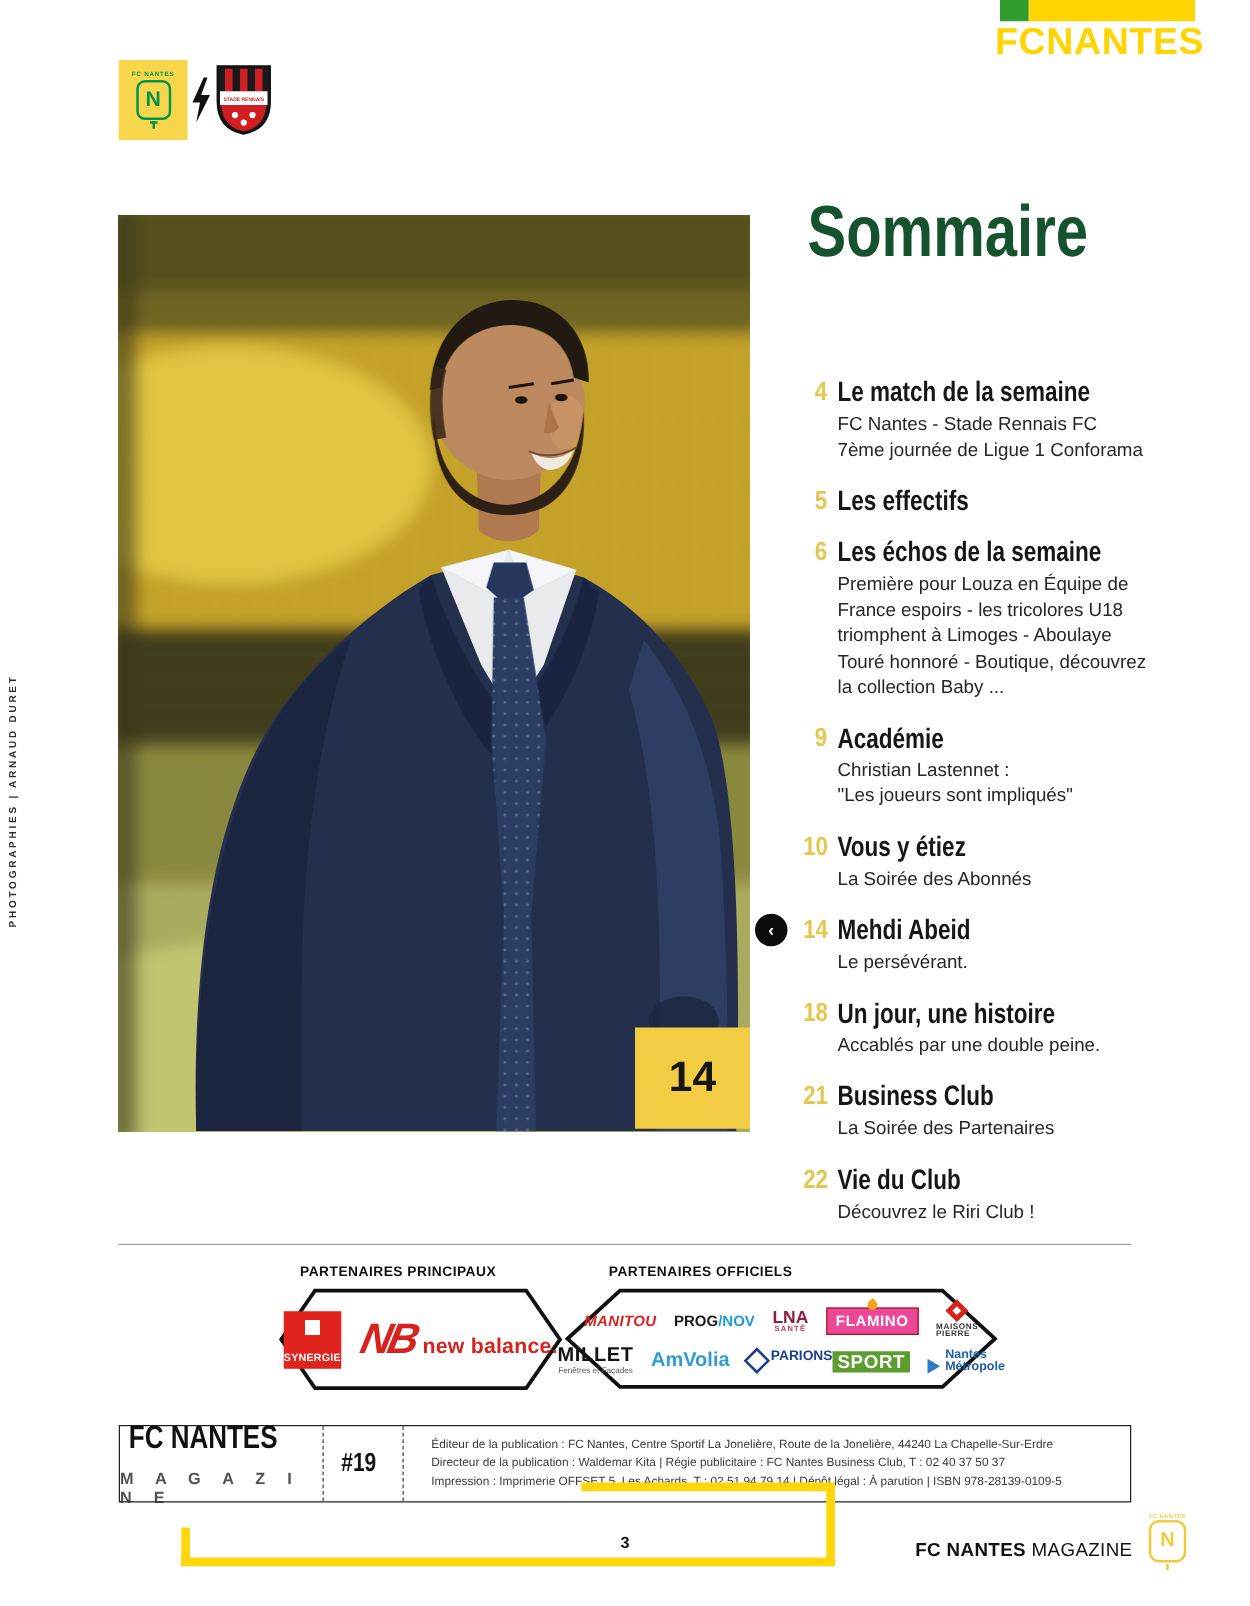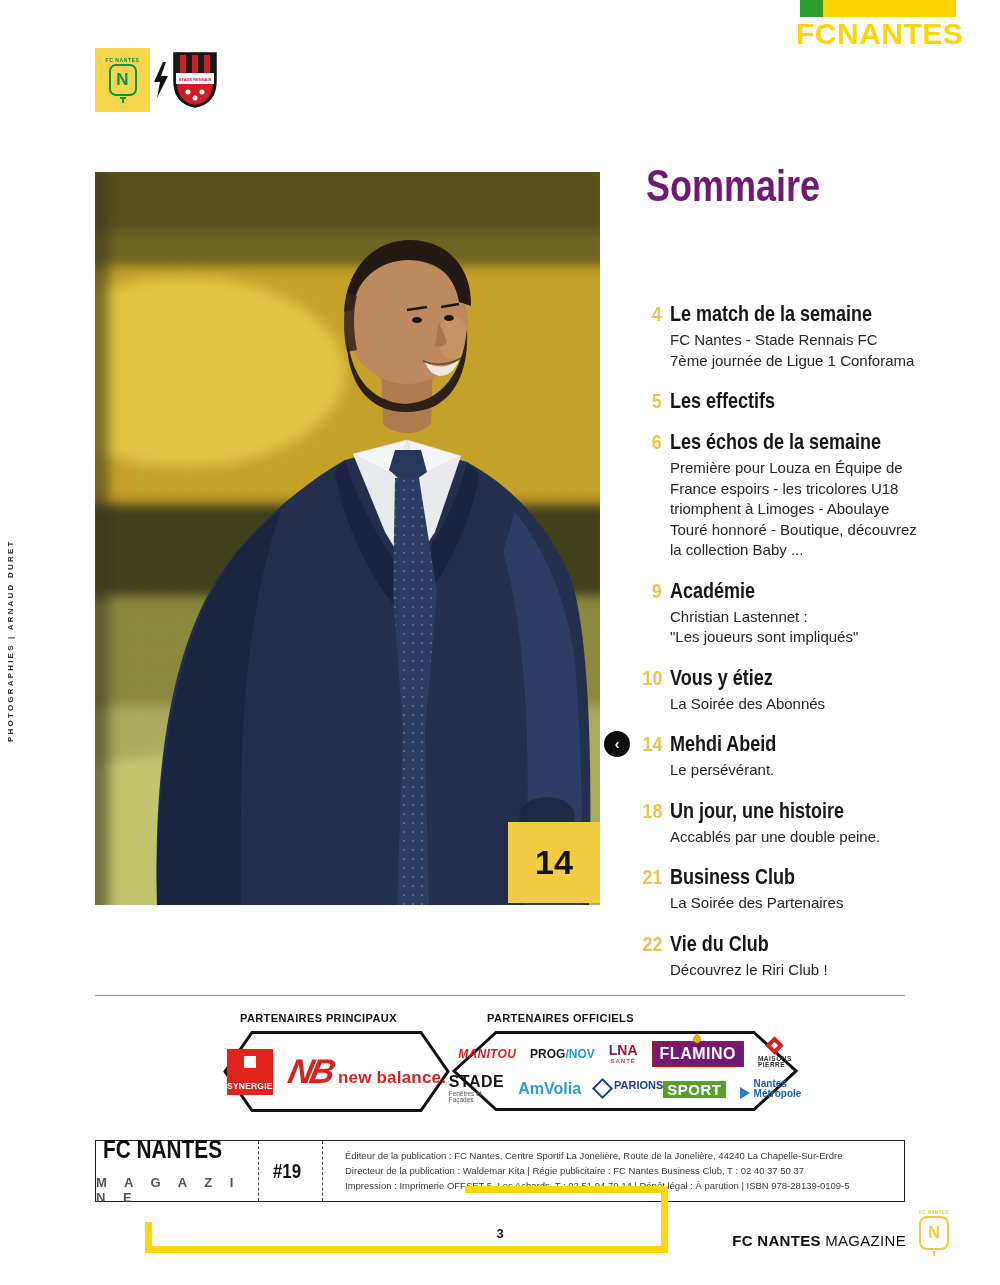--- a/index.html
+++ b/index.html
@@ -40,21 +40,21 @@
   
   .photo{position:absolute;left:95px;top:172px;width:505px;height:733px;overflow:hidden;background:#b7a84a;}
   .photo svg{display:block;}
   .page-badge{position:absolute;right:0;bottom:2px;width:92px;height:81px;background:#f2cc42;
      display:flex;align-items:center;justify-content:center;font-size:34px;font-weight:800;color:#151515;}
   .photo-credit{position:absolute;left:6px;top:552px;height:190px;
      writing-mode:vertical-rl;transform:rotate(180deg);
      font-size:8px;font-weight:700;letter-spacing:2.2px;color:#2d2d2d;white-space:nowrap;}
   
   .sommaire{position:absolute;left:632px;top:160px;width:276px;}
-  .sommaire h1{margin:0 0 0 14px;font-size:45px;line-height:52px;font-weight:800;color:#701a75;}
+  .sommaire h1{margin:0 0 0 14px;font-size:58px;line-height:52px;font-weight:800;color:#14532d;}
   .cond{display:inline-block;transform:scaleX(.8);transform-origin:left center;white-space:nowrap;}
   .toc{margin-top:91px;display:flex;flex-direction:column;gap:19px;}
   .toc-item{display:grid;grid-template-columns:30px 1fr;column-gap:8px;position:relative;}
   .toc-num{text-align:right;font-size:21px;line-height:22px;font-weight:800;color:#e5c64f;}
   .toc-num span{display:inline-block;transform:scaleX(.85);transform-origin:right center;}
   .toc-title{font-size:22.5px;line-height:22px;font-weight:800;color:#161616;}
   .toc-sub{grid-column:2;font-size:15px;line-height:20.5px;color:#262626;margin-top:5px;white-space:pre-line;}
   .toc-marker{position:absolute;left:-28px;top:-2px;width:26px;height:26px;border-radius:50%;background:#0d0d0d;
      display:flex;align-items:center;justify-content:center;color:#fff;font-size:14px;font-weight:700;line-height:1;}
   
@@ -75,21 +75,21 @@
   .synergie .txt{font-size:8.5px;font-weight:800;color:#fff;margin-bottom:4px;letter-spacing:.2px;}
   .newbalance{display:flex;align-items:baseline;gap:6px;color:#d6231f;}
   .nb-mark{font-size:34px;font-weight:800;font-style:italic;letter-spacing:-3px;transform:skewX(-12deg);display:inline-block;}
   .nb-word{font-size:17px;font-weight:600;letter-spacing:.2px;}
   .plogo{display:flex;flex-direction:column;align-items:center;line-height:1;}
   .manitou{font-size:12px;font-weight:800;font-style:italic;color:#d6231f;letter-spacing:.3px;}
   .prognov{font-size:12px;font-weight:800;color:#1a1a1a;}
   .prognov .alt{color:#1f9cd8;}
   .lna{font-size:14px;font-weight:800;color:#8b1f41;}
   .lna-sub{font-size:6px;font-weight:700;color:#c4375b;letter-spacing:1px;margin-top:1px;}
-  .flamino{background:#701a75;color:#fff;font-size:16px;font-weight:800;padding:3px 7px;border:1px solid #a91813;position:relative;letter-spacing:.5px;}
+  .flamino{background:#ec4899;color:#fff;font-size:12px;font-weight:800;padding:3px 7px;border:1px solid #a91813;position:relative;letter-spacing:.5px;}
   .flamino::before{content:"";position:absolute;top:-6px;left:50%;width:7px;height:7px;background:#f5b codeearlier;}
   .flame{position:absolute;top:-7px;left:45%;width:8px;height:8px;background:#f0a818;border-radius:50% 0 50% 50%;transform:rotate(-45deg);}
   .mpierre-icon{width:13px;height:13px;background:#d6231f;transform:rotate(45deg);position:relative;margin-bottom:4px;}
   .mpierre-icon::after{content:"";position:absolute;left:4px;top:4px;width:5px;height:5px;background:#fff;}
   .mpierre-txt{font-size:6.5px;font-weight:700;color:#333;letter-spacing:.5px;}
   .millet{font-size:16px;font-weight:800;color:#141414;letter-spacing:.5px;}
   .millet-sub{font-size:6.5px;color:#555;margin-top:1px;}
   .amvolia{font-size:16px;font-weight:600;color:#2e9bd6;}
   .parions{display:flex;align-items:center;gap:4px;}
   .parions .pic{width:11px;height:11px;border:2.5px solid #1b3f8f;transform:rotate(45deg);}
@@ -323,21 +323,21 @@
           <span class="lna-sub">SANTÉ</span>
         </span>
         <span class="flamino"><span class="flame"></span><span>FLAMINO</span></span>
         <span class="plogo">
           <span class="mpierre-icon"></span>
           <span class="mpierre-txt">MAISONS PIERRE</span>
         </span>
       </div>
       <div class="logo-row">
         <span class="plogo">
-          <span class="millet">STADE</span>
+          <span class="millet">MILLET</span>
           <span class="millet-sub">Fenêtres et Façades</span>
         </span>
         <span class="amvolia">AmVolia</span>
         <span class="parions">
           <span class="pic"></span>
           <span class="ptxt">
             <span class="p1">PARIONS</span>
             <span class="p2">SPORT</span>
           </span>
         </span>

